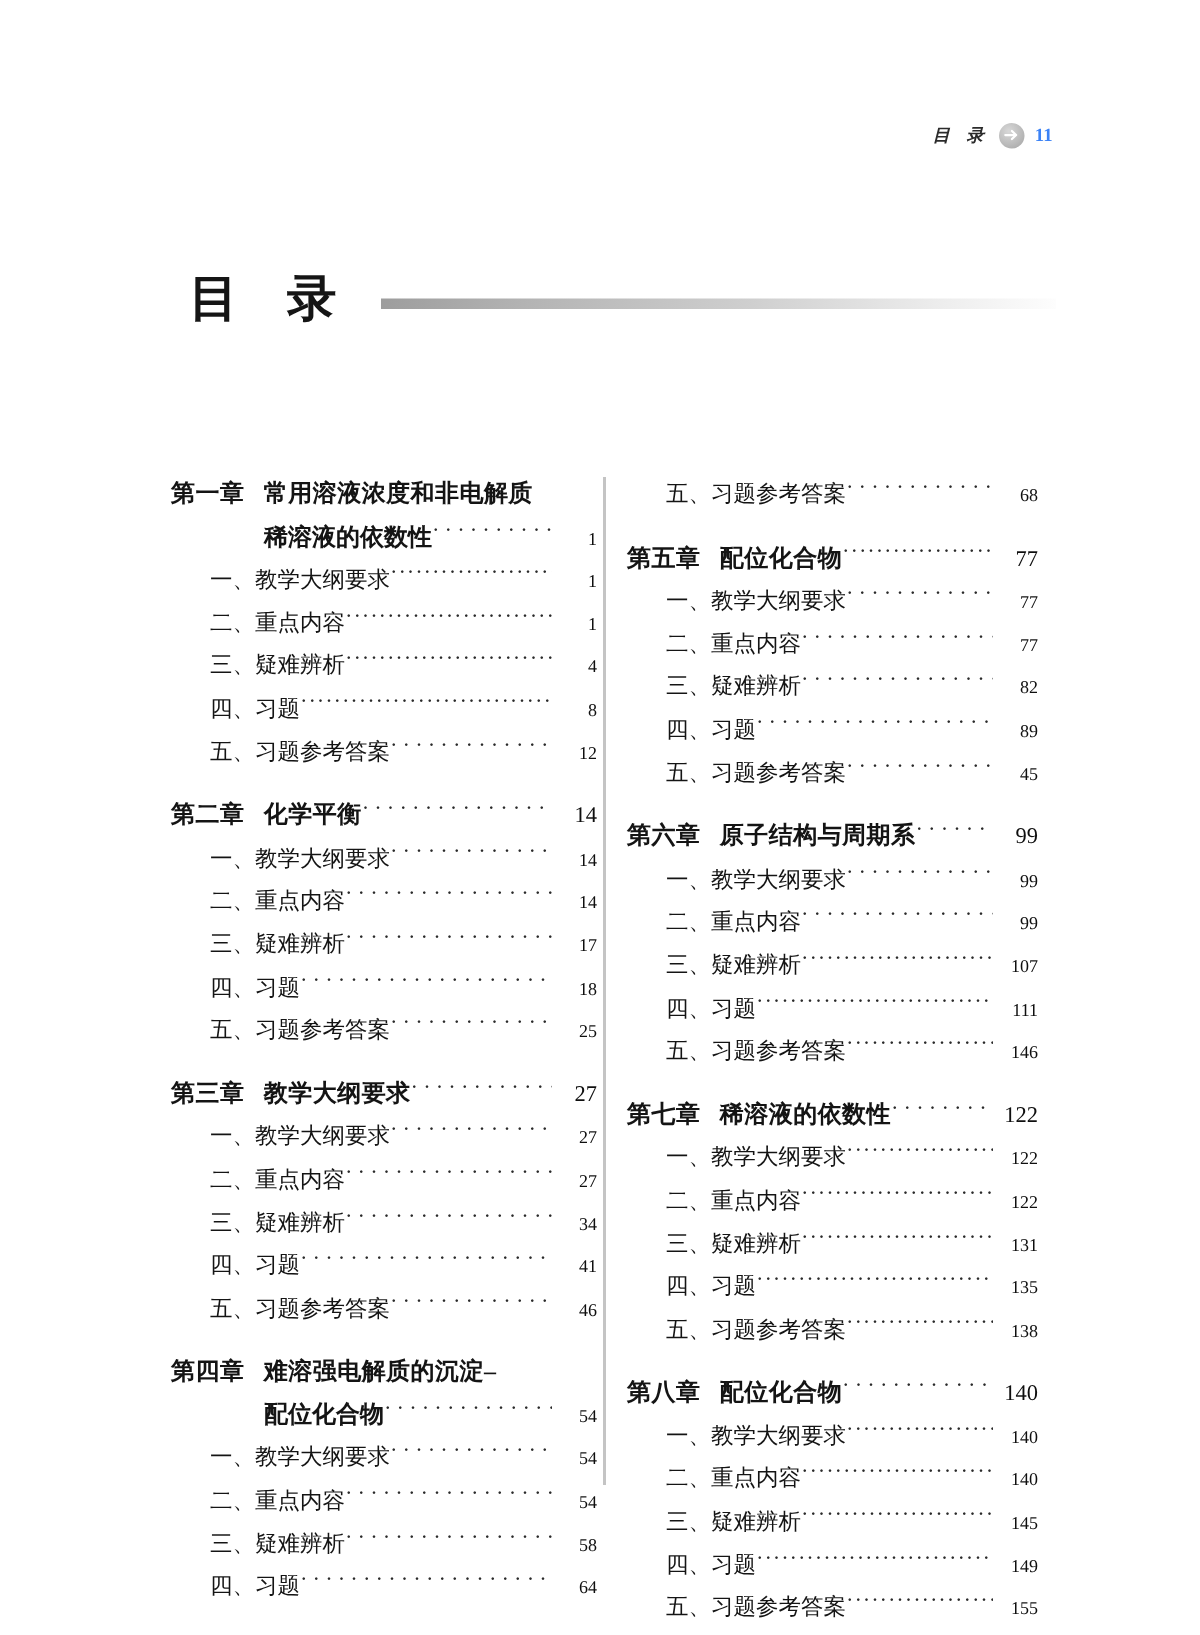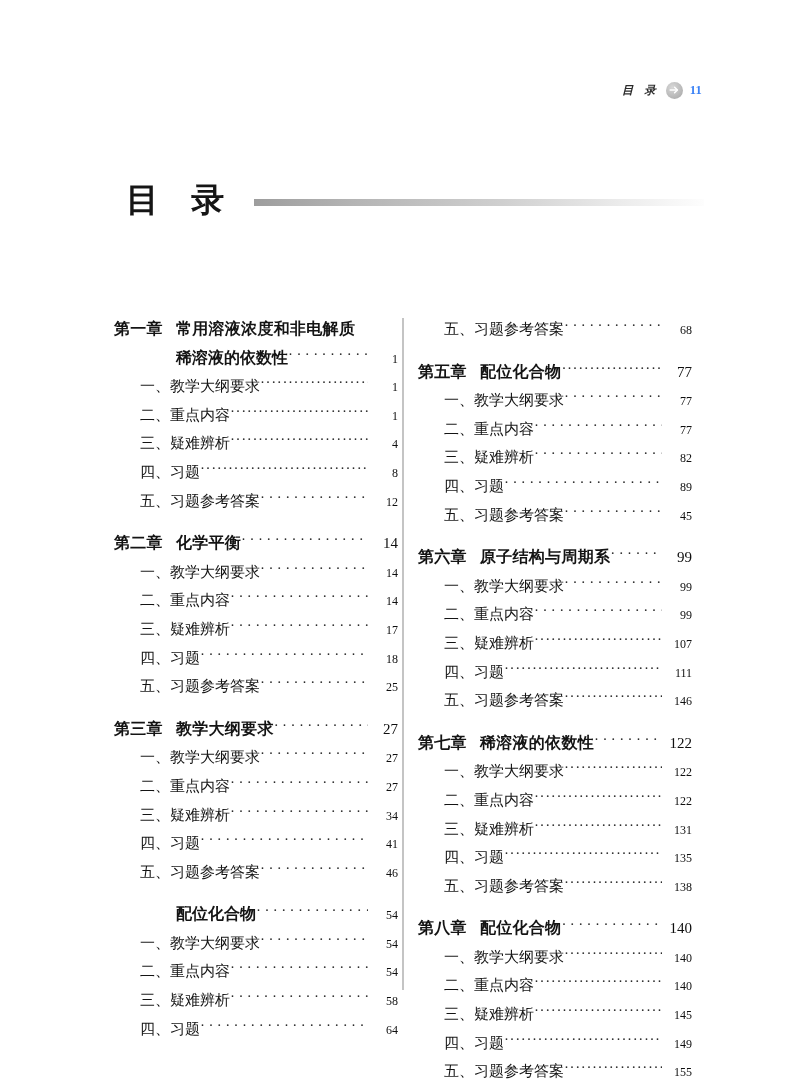--- a/index.html
+++ b/index.html
@@ -280,20 +280,26 @@
         <span class="lbl">四、习题</span>
         <span class="leader wide"></span>
         <span class="pg">41</span>
       </div>
       <div class="entry sub">
         <span class="lbl">五、习题参考答案</span>
         <span class="leader wide"></span>
         <span class="pg">46</span>
       </div>
       <div class="entry gap"></div>
+      <div class="entry chapter">
+        <span class="lbl chap-num">第四章</span>
+        <span class="lbl">难溶强电解质的沉淀–</span>
+        <span class="leader none"></span>
+        <span class="pg"></span>
+      </div>
       <div class="entry cont">
         <span class="lbl">配位化合物</span>
         <span class="leader wide"></span>
         <span class="pg">54</span>
       </div>
       <div class="entry sub">
         <span class="lbl">一、教学大纲要求</span>
         <span class="leader wide"></span>
         <span class="pg">54</span>
       </div>

